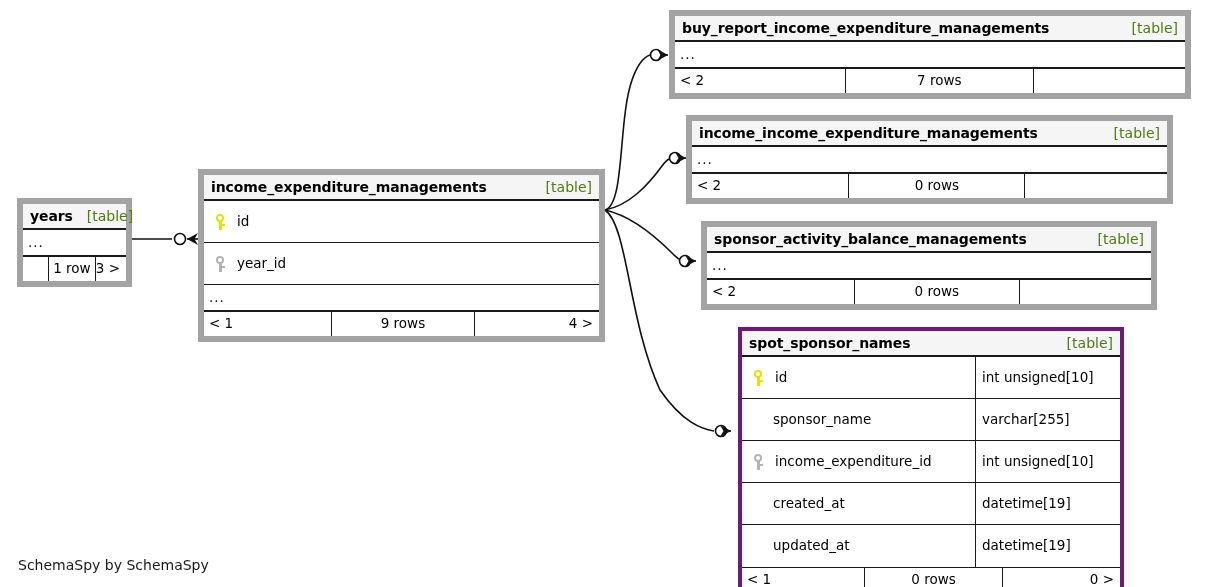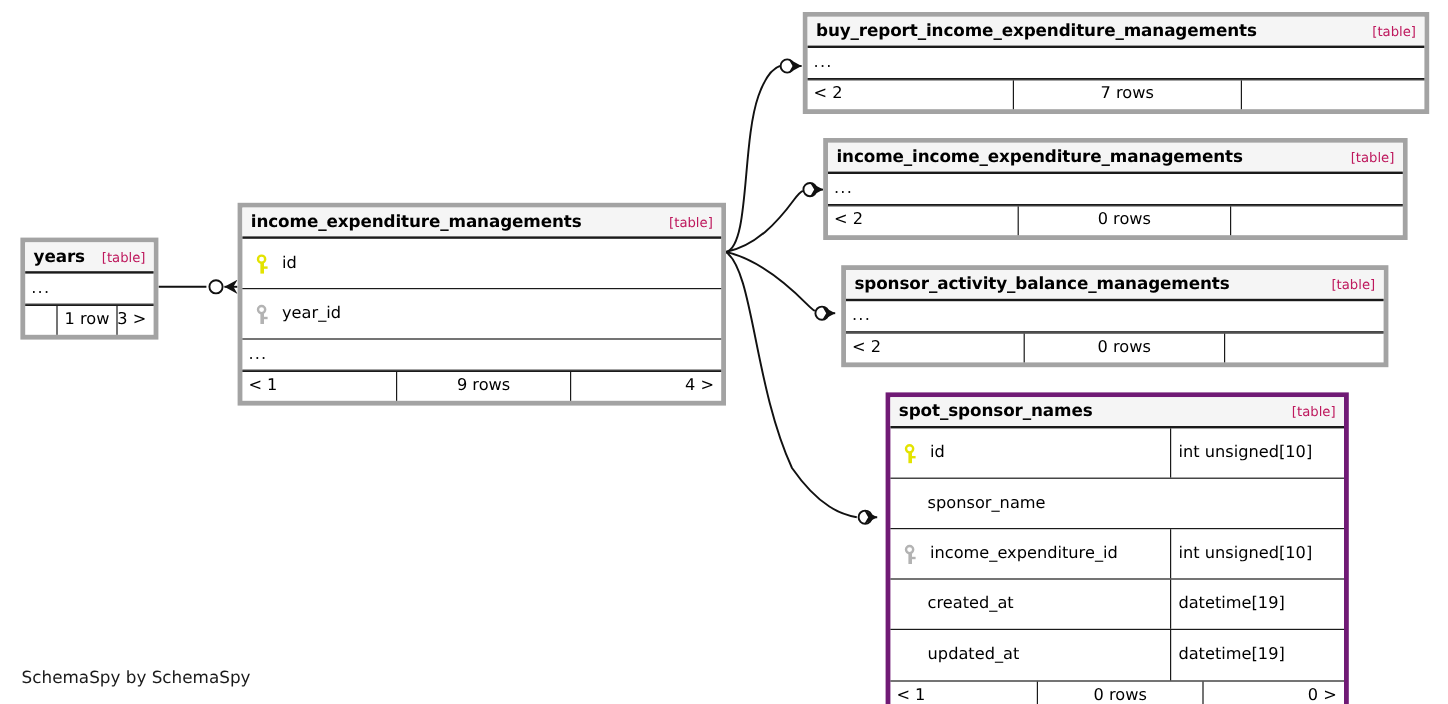--- a/index.html
+++ b/index.html
@@ -26,21 +26,21 @@
     left: 0; top: 0;
     width: 1207px;
     height: 587px;
     pointer-events: none;
   }
 
   
   .tbl {
     position: absolute;
     background: #ffffff;
-    border: 4px solid #a3a3a3;
+    border: 6px solid #a3a3a3;
     box-sizing: border-box;
     font-size: 13.5px;
     line-height: 1;
   }
   .tbl.focus {
     border: 4px solid #701a75;
   }
 
   .tbl-head {
     background: #f5f5f5;
@@ -52,22 +52,22 @@
     height: 26px;
     box-sizing: border-box;
     white-space: nowrap;
   }
   .tbl-name {
     font-weight: bold;
     font-size: 14px;
     letter-spacing: -0.1px;
   }
   .tbl-tag {
-    color: #be185d;
-    font-size: 11px;
+    color: #4d7c0f;
+    font-size: 14px;
     padding-left: 14px;
   }
 
   .tbl-body { display: block; }
 
   .col-row {
     display: flex;
     align-items: stretch;
     border-bottom: 1px solid #1a1a1a;
     height: 42px;
@@ -314,20 +314,21 @@
           </span>
           <span class="col-label">id</span>
         </div>
         <div class="col-type" style="width:132px;">int unsigned[10]</div>
       </div>
 
       <div class="col-row">
         <div class="col-name no-key">
           <span class="col-label">sponsor_name</span>
         </div>
+        <div class="col-type" style="width:132px;">varchar[255]</div>
       </div>
 
       <div class="col-row">
         <div class="col-name">
           <span class="key fk">
             <span class="kh"></span>
               <span class="ks"></span>
               <span class="kt"></span>
           </span>
           <span class="col-label">income_expenditure_id</span>

